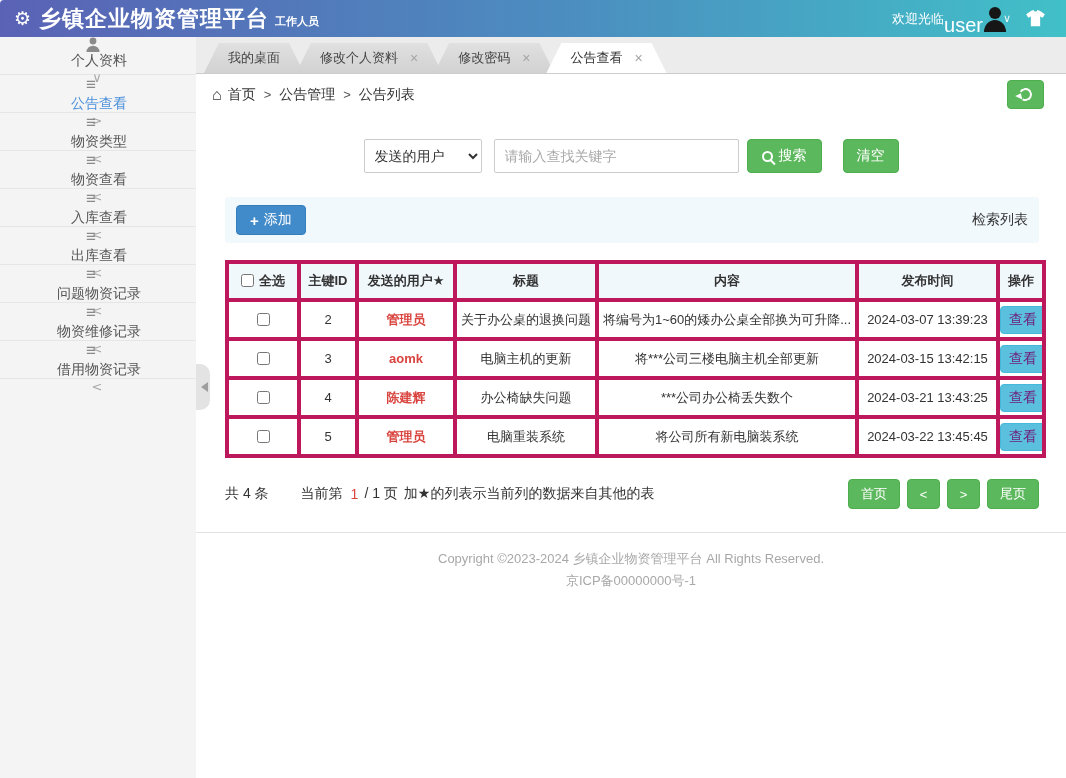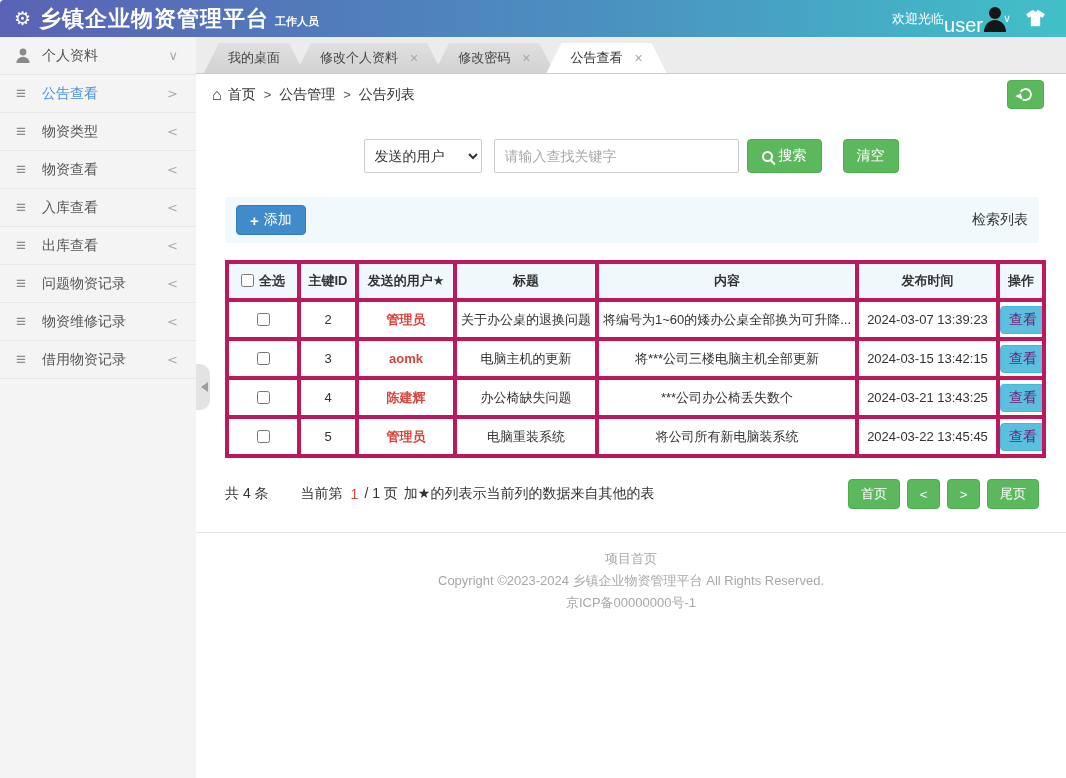--- a/index.html
+++ b/index.html
@@ -21,21 +21,21 @@
   .welcome { font-size:13px; }
   .username { font-size:20px;margin-top:14px; }
   .avatar svg { display:block; }
   .hdr-chev { font-size:11px; color:rgba(255,255,255,.9); margin-left:-4px; }
   .shirt { margin-left:14px; margin-right:6px; display:flex; }
   
   .layout { display:flex; height:741px; }
   .sidebar { width:196px; background:#f4f4f4; flex-shrink:0; }
   .side-item {
     height:38px; display:flex; align-items:center; padding:0 18px 0 16px;
-    border-bottom:1px solid #e6e6e6; color:#555; font-size:14px; cursor:pointer; background:#f4f4f4;
+    border-bottom:1px solid #e6e6e6; color:#555; font-size:14px; cursor:pointer; background:#f4f4f4;flex-direction:column;
   }
   .side-item .s-icon { width:22px; color:#8a8a8a; font-size:17px; display:flex; align-items:center; }
   .side-item .s-label { flex:1; margin-left:4px; }
   .side-item .s-arrow { color:#a9a9a9; font-size:13px; font-family:"DejaVu Sans", sans-serif; }
   .side-item.active .s-label { color:#4a90da; }
   
   .collapse-handle {
     position:absolute; left:196px; top:364px; width:14px; height:46px;
     background:#e3e3e3; border-radius:0 10px 10px 0; display:flex; align-items:center; justify-content:center;
     cursor:pointer; z-index:5;
@@ -331,19 +331,18 @@
         <button class="btn-green pg-btn">首页</button>
         <button class="btn-green pg-btn sm">&lt;</button>
         <button class="btn-green pg-btn sm">&gt;</button>
         <button class="btn-green pg-btn">尾页</button>
       </div>
     </div>
 
     <div class="divider"></div>
 
     <div class="footer">
-      <div class="f-link">项目首页</div>
       <div>Copyright ©2023-2024 乡镇企业物资管理平台 All Rights Reserved.</div>
       <div>京ICP备00000000号-1</div>
     </div>
 
   </div>
 </div>
 
 </body></html>

